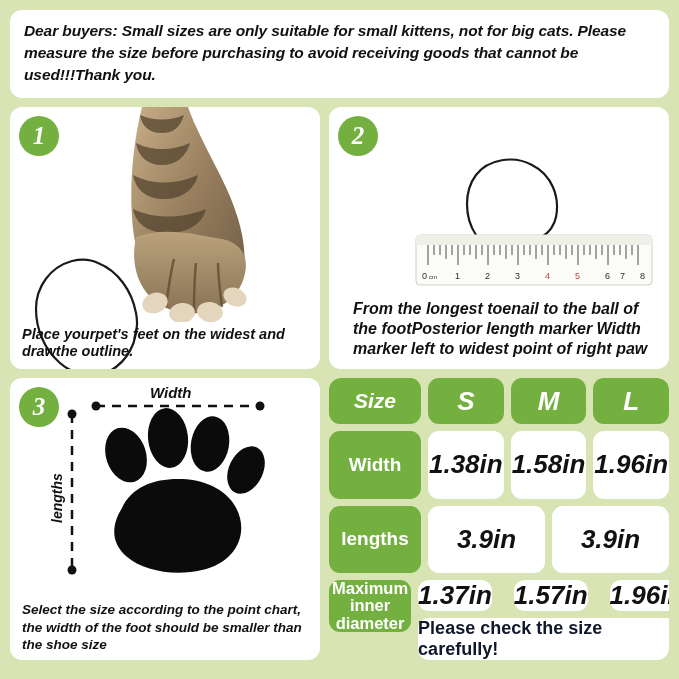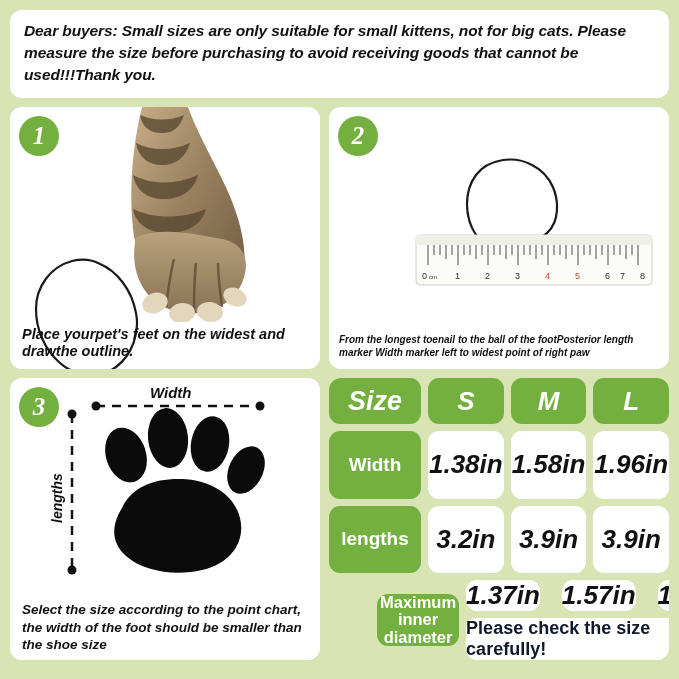--- a/index.html
+++ b/index.html
@@ -83,22 +83,22 @@
     right: 10px;
     bottom: 8px;
     font-style: italic;
     font-weight: bold;
     font-size: 14.5px;
     line-height: 1.22;
     color: #111;
   }
   .caption-2 {
     bottom: 10px;
-    left: 10px;
-    font-size: 10px;
+    left: 24px;
+    font-size: 16px;
     line-height: 1.25;
   }
   .caption-3 {
     font-size: 13.5px;
     line-height: 1.3;
     bottom: 6px;
   }
 
   
   .art1 {
@@ -161,21 +161,21 @@
     background: #ffffff;
     color: #111;
   }
   .c-label {
     width: 92px;
     font-size: 19px;
     line-height: 1.05;
     padding: 0 3px;
     box-sizing: border-box;
   }
-  .c-size-title { font-size: 27px; font-style: italic; }
+  .c-size-title { font-size: 21px; font-style: italic; }
   .c-col {
     flex: 1;
     font-size: 24px;
     font-style: italic;
   }
   .c-col-head { font-size: 26px; font-style: italic; }
   .c-val { font-size: 26px; font-style: italic; }
   .c-label-small { font-size: 16.5px; }
   .trow-head { flex: 0 0 46px; }
   .trow-note { flex: 0 0 38px; }
@@ -183,21 +183,21 @@
     flex: 1;
     background: #fff;
     border-radius: 11px;
     display: flex;
     align-items: center;
     justify-content: center;
     font-size: 18px;
     font-weight: bold;
     color: #0f172a;
   }
-  .maxrow { align-items: center; margin-left: 48px; }
+  .maxrow { align-items: flex-start; }
   .max-right {
     flex: 1;
     display: flex;
     flex-direction: column;
     gap: 7px;
   }
   .max-vals { display: flex; gap: 22px; flex: 1; }
 </style>
 </head>
 <body>
@@ -373,21 +373,20 @@
 
         <div class="trow">
           <div class="cell cell-head c-label">Width</div>
           <div class="cell cell-val c-col c-val">1.38in</div>
           <div class="cell cell-val c-col c-val">1.58in</div>
           <div class="cell cell-val c-col c-val">1.96in</div>
         </div>
 
         <div class="trow">
           <div class="cell cell-head c-label">lengths</div>
-          <div class="cell cell-val c-col c-val">3.2in</div>
           <div class="cell cell-val c-col c-val">3.9in</div>
           <div class="cell cell-val c-col c-val">3.9in</div>
         </div>
 
         <div class="trow maxrow">
           <div class="cell cell-head c-label c-label-small">Maximum inner diameter</div>
           <div class="max-right">
             <div class="max-vals">
               <div class="cell cell-val c-col c-val">1.37in</div>
               <div class="cell cell-val c-col c-val">1.57in</div>

